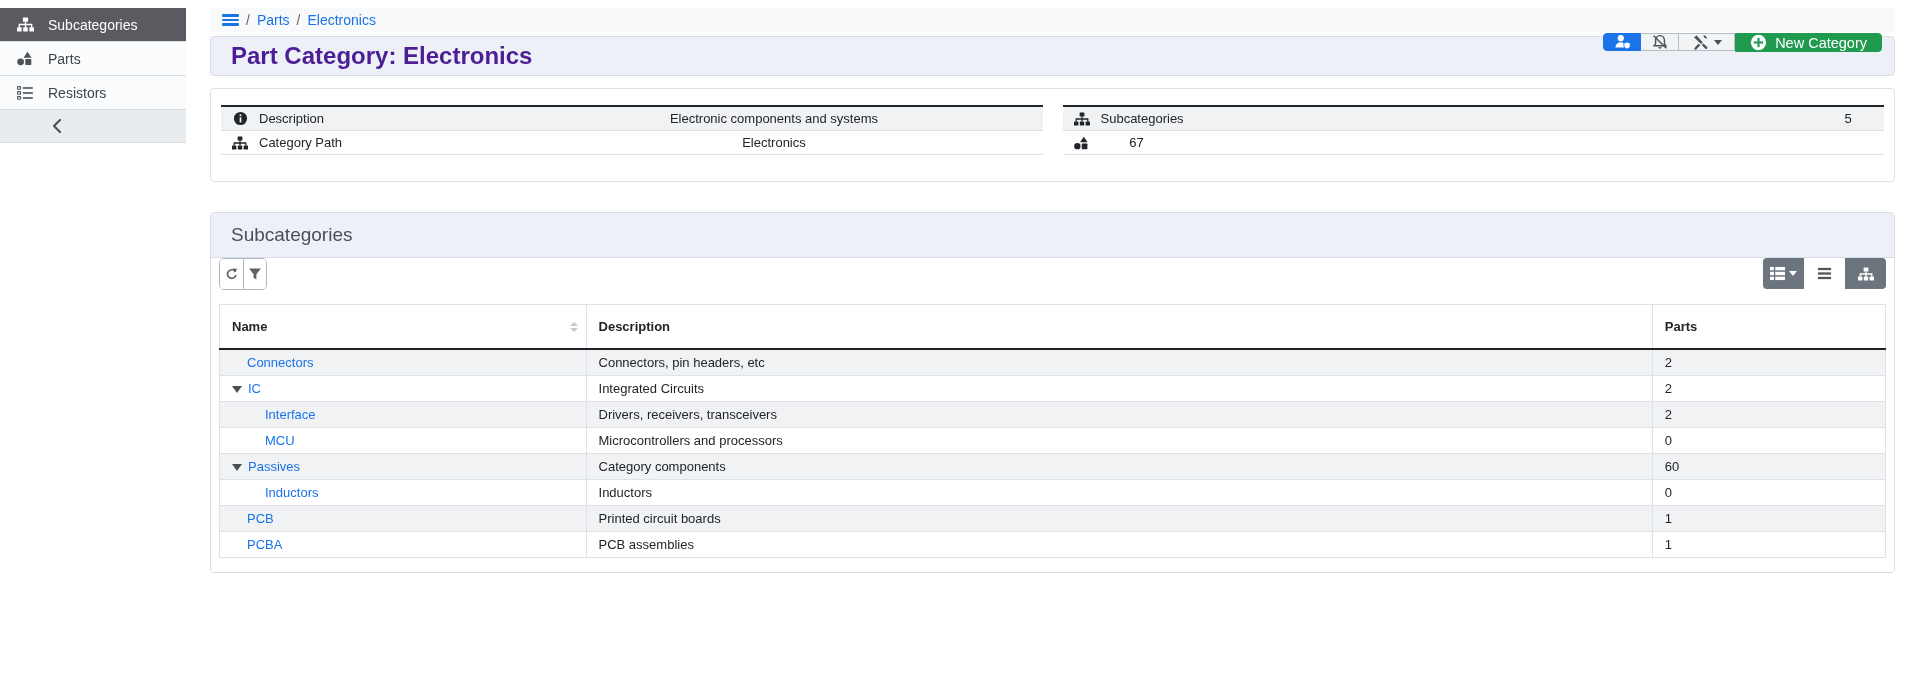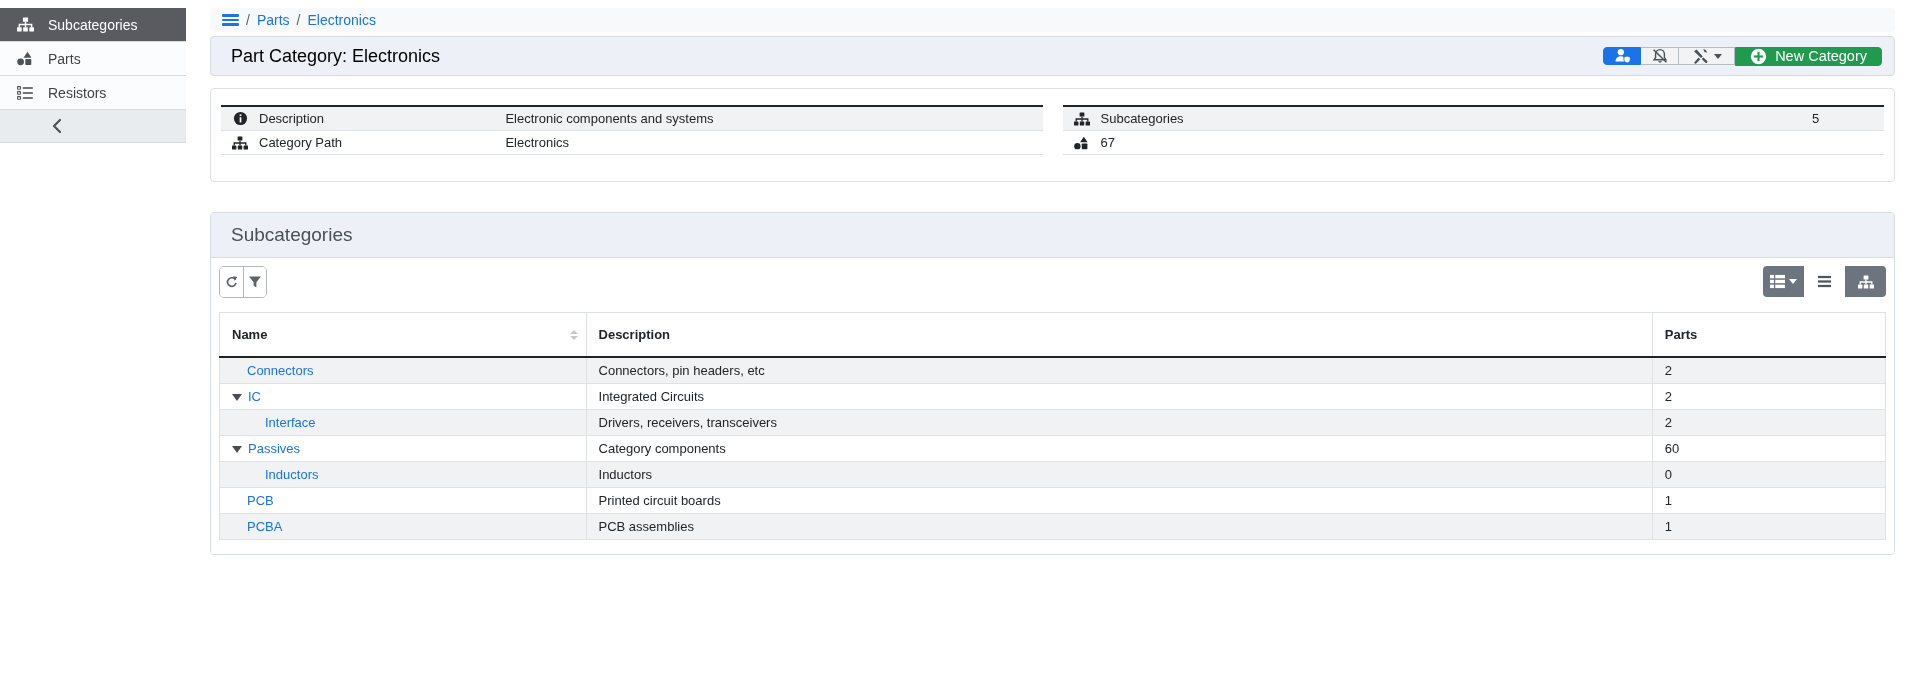--- a/index.html
+++ b/index.html
@@ -24,48 +24,48 @@
   .main { flex:1; padding:8px 10px 0 24px; }
 
   .breadcrumb { height:24px; background:#f8f9fa; border-radius:4px; display:flex; align-items:center;
                 padding:0 12px; font-size:14px; }
   .breadcrumb .sep { color:#5f6368; margin:0 7px; }
   .burger { display:inline-flex; flex-direction:column; justify-content:space-between; width:17px; height:12px; cursor:pointer; }
   .burger span { display:block; height:2.6px; background:#1a73e8; border-radius:1px; }
 
   .page-header { margin-top:4px; background:#edf1f7; border:1px solid #d7dde5; border-radius:4px;
                  height:40px; display:flex; align-items:center; justify-content:space-between; padding:0 12px 0 20px; }
-  .page-title { font-size:18px; font-weight:400; color:#000000; }
-
-  .hdr-buttons { display:flex; align-items:center; height:46px; }
+  .page-title { font-size:24px; font-weight:700; color:#4c1d95; }
+
+  .hdr-buttons { display:flex; align-items:flex-start; height:46px; }
   .hbtn { display:flex; align-items:center; justify-content:center; cursor:pointer; border:1px solid transparent; }
   .hbtn.blue  { width:38px; background:#1a73e8; border-color:#1a73e8; border-radius:4px 0 0 4px; }
   .hbtn.light { width:38px; background:#f1f3f5; border-color:#b6bcc2; border-left-width:0; color:#495057; }
   .hbtn.light.wide { width:56px; gap:6px; }
   .hbtn.green { background:#1f9a4e; border-color:#1f9a4e; border-radius:0 4px 4px 0; color:#fff;
                 font-size:14.5px; padding:0 14px; gap:8px; }
   .caret-dn { width:0; height:0; border-left:4px solid transparent; border-right:4px solid transparent; border-top:5px solid currentColor; }
 
   
   .info-wrap { margin-top:12px; border:1px solid #dee2e6; border-radius:4px; padding:16px 10px 26px 10px;
                display:flex; gap:20px; }
   .info-table { flex:1; border-top:2px solid #212529; }
   .info-row { display:flex; align-items:center; height:24px; border-bottom:1px solid #dee2e6; }
   .info-row.striped { background:#f1f2f3; }
   .info-row .iicon { width:38px; display:flex; justify-content:center; color:#212529; }
   .info-row .ilabel { width:30%; }
-  .info-row .ivalue { flex:1; }
+  .info-row .ivalue { flex:1;text-align:center; }
   .info-table.counts .ilabel { flex:1; width:auto; }
   .info-table.counts .ivalue { flex:none; width:72px; }
 
   
   .panel { margin-top:30px; border:1px solid #d7dde5; border-radius:4px; overflow:hidden; }
   .panel-header { background:#edf1f7; border-bottom:1px solid #d7dde5; padding:11px 20px; }
   .panel-title { font-size:19px; font-weight:500; color:#495057; }
-  .panel-body { padding:8px 8px 14px 8px; background:#fff; }
+  .panel-body { padding:0 8px 14px 8px; background:#fff; }
 
   .toolbar { display:flex; justify-content:space-between; align-items:flex-start; margin-bottom:14px; }
   .tgroup-left { display:flex; border:1px solid #b2b8be; border-radius:5px; overflow:hidden; }
   .tbtn-sm { width:23px; height:30px; background:#fff; display:flex; align-items:center; justify-content:center;
              color:#5d6368; cursor:pointer; }
   .tbtn-sm + .tbtn-sm { border-left:1px solid #b2b8be; }
   .tgroup-right { display:flex; border-radius:4px; overflow:hidden; }
   .vbtn { width:41px; height:31px; background:#6c757d; display:flex; align-items:center; justify-content:center;
           gap:4px; color:#fff; cursor:pointer; }
   .vbtn.active { background:#fff; color:#4e555b; }
@@ -378,20 +378,25 @@
               <td class="tree-cell"><span class="tree-toggle"></span><a>IC</a></td>
               <td>Integrated Circuits</td>
               <td>2</td>
             </tr>
             <tr>
               <td class="tree-cell"><span class="tree-indent d1"></span><a>Interface</a></td>
               <td>Drivers, receivers, transceivers</td>
               <td>2</td>
             </tr>
             <tr>
+              <td class="tree-cell"><span class="tree-indent d1"></span><a>MCU</a></td>
+              <td>Microcontrollers and processors</td>
+              <td>0</td>
+            </tr>
+            <tr>
               <td class="tree-cell"><span class="tree-toggle"></span><a>Passives</a></td>
               <td>Category components</td>
               <td>60</td>
             </tr>
             <tr>
               <td class="tree-cell"><span class="tree-indent d1"></span><a>Inductors</a></td>
               <td>Inductors</td>
               <td>0</td>
             </tr>
             <tr>

